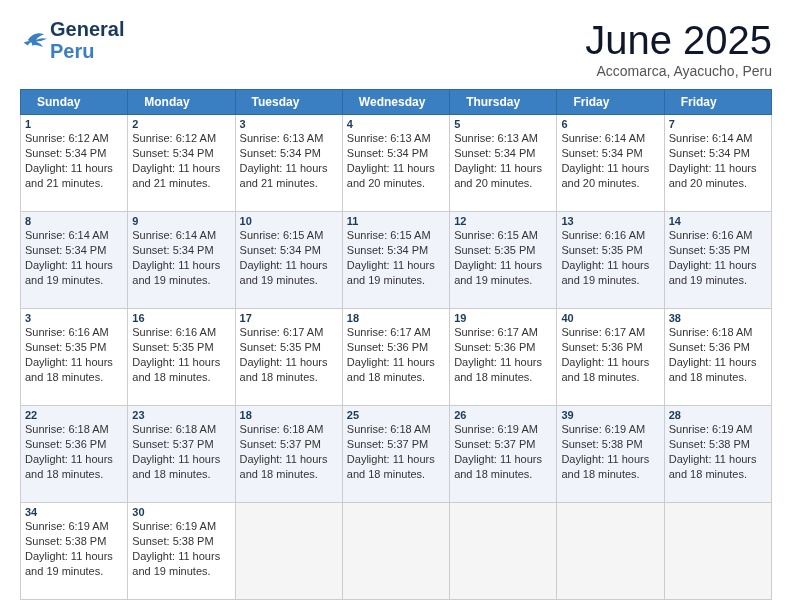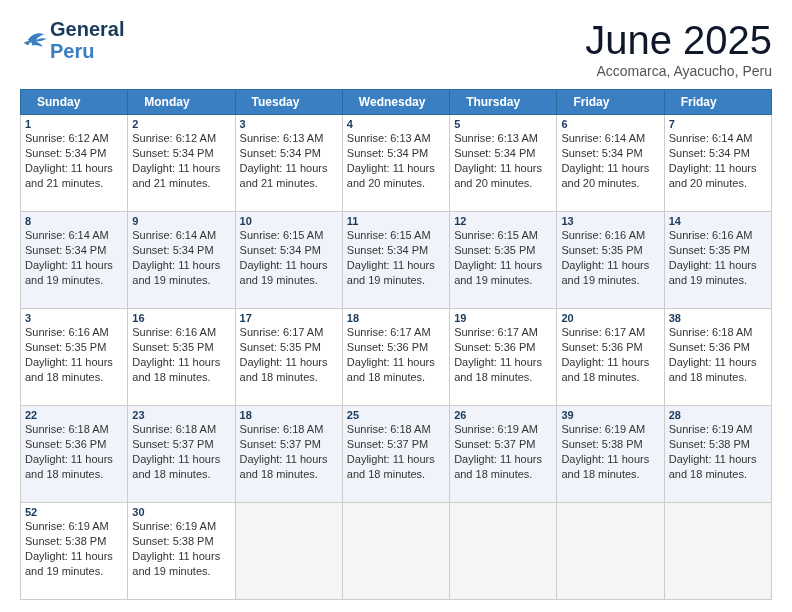--- a/index.html
+++ b/index.html
@@ -234,21 +234,21 @@
 Sunset: 5:36 PM
 Daylight: 11 hours and 18 minutes.</div>
           </td>
           <td>
             <span class="day-num">19</span>
             <div class="cell-text" style="white-space: pre-line;">Sunrise: 6:17 AM
 Sunset: 5:36 PM
 Daylight: 11 hours and 18 minutes.</div>
           </td>
           <td>
-            <span class="day-num">20</span>
+            <span class="day-num">40</span>
             <div class="cell-text" style="white-space: pre-line;">Sunrise: 6:17 AM
 Sunset: 5:36 PM
 Daylight: 11 hours and 18 minutes.</div>
           </td>
           <td>
             <span class="day-num">38</span>
             <div class="cell-text" style="white-space: pre-line;">Sunrise: 6:18 AM
 Sunset: 5:36 PM
 Daylight: 11 hours and 18 minutes.</div>
           </td>
@@ -292,21 +292,21 @@
           </td>
           <td>
             <span class="day-num">28</span>
             <div class="cell-text" style="white-space: pre-line;">Sunrise: 6:19 AM
 Sunset: 5:38 PM
 Daylight: 11 hours and 18 minutes.</div>
           </td>
         </tr>
         <tr>
           <td>
-            <span class="day-num">52</span>
+            <span class="day-num">34</span>
             <div class="cell-text" style="white-space: pre-line;">Sunrise: 6:19 AM
 Sunset: 5:38 PM
 Daylight: 11 hours and 19 minutes.</div>
           </td>
           <td>
             <span class="day-num">30</span>
             <div class="cell-text" style="white-space: pre-line;">Sunrise: 6:19 AM
 Sunset: 5:38 PM
 Daylight: 11 hours and 19 minutes.</div>
           </td>

